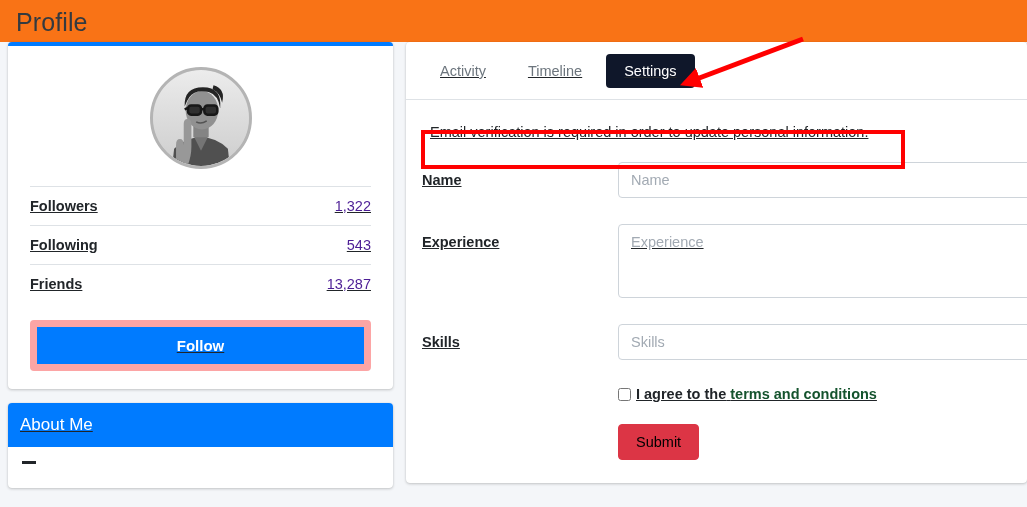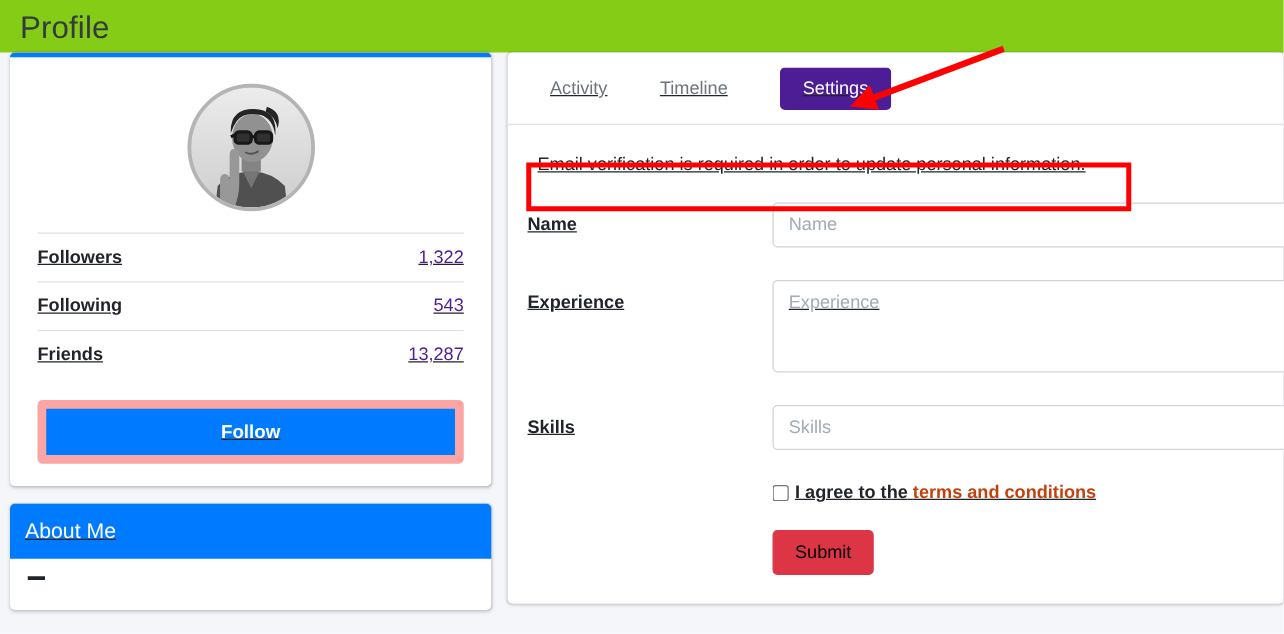--- a/index.html
+++ b/index.html
@@ -13,21 +13,21 @@
     font-family: "Liberation Sans", sans-serif;
     font-size: 14px;
     color: #212529;
     position: relative;
   }
 
   
   #page-header {
     height: 42px;
     padding: 4px 16px 0 16px;
-    background: #84cc16;
+    background: #f97316;
   }
   #page-title {
     font-size: 25px;
     font-weight: 400;
     color: #343a40;
     line-height: 36px;
     letter-spacing: .1px;
   }
 
   
@@ -120,21 +120,21 @@
     border: 1px solid transparent;
     background: transparent;
     color: #6c757d;
     font-size: 14.5px;
     padding: 8px 17px;
     border-radius: 4px;
     cursor: pointer;
     font-family: "Liberation Sans", sans-serif;
     white-space: nowrap;
   }
-  .tab.active { background: #4c1d95; color: #fff; margin-left: 18px; }
+  .tab.active { background: #0f172a; color: #fff; }
 
   #tab-panel { padding: 18px 16px 22px 16px; }
 
   
   #verification-notice {
     font-size: 14.5px;
     color: #212529;
     padding: 4px 8px 4px 8px;
     margin: 0 0 16px 0;
     line-height: 20px;
@@ -182,21 +182,21 @@
     cursor: pointer;
     flex: 0 0 13px;
   }
   #agree-label {
     font-weight: bold;
     font-size: 14.5px;
     color: #212529;
     cursor: pointer;
   }
   #terms-link {
-    color: #c2410c;
+    color: #14532d;
     text-decoration: none;
     font-weight: bold;
   }
   #submit-row { margin-left: 196px; }
   #submit-button {
     background: #dc3545;
     border: 1px solid #dc3545;
     color: #000000;
     font-size: 14.5px;
     padding: 9px 17px;

